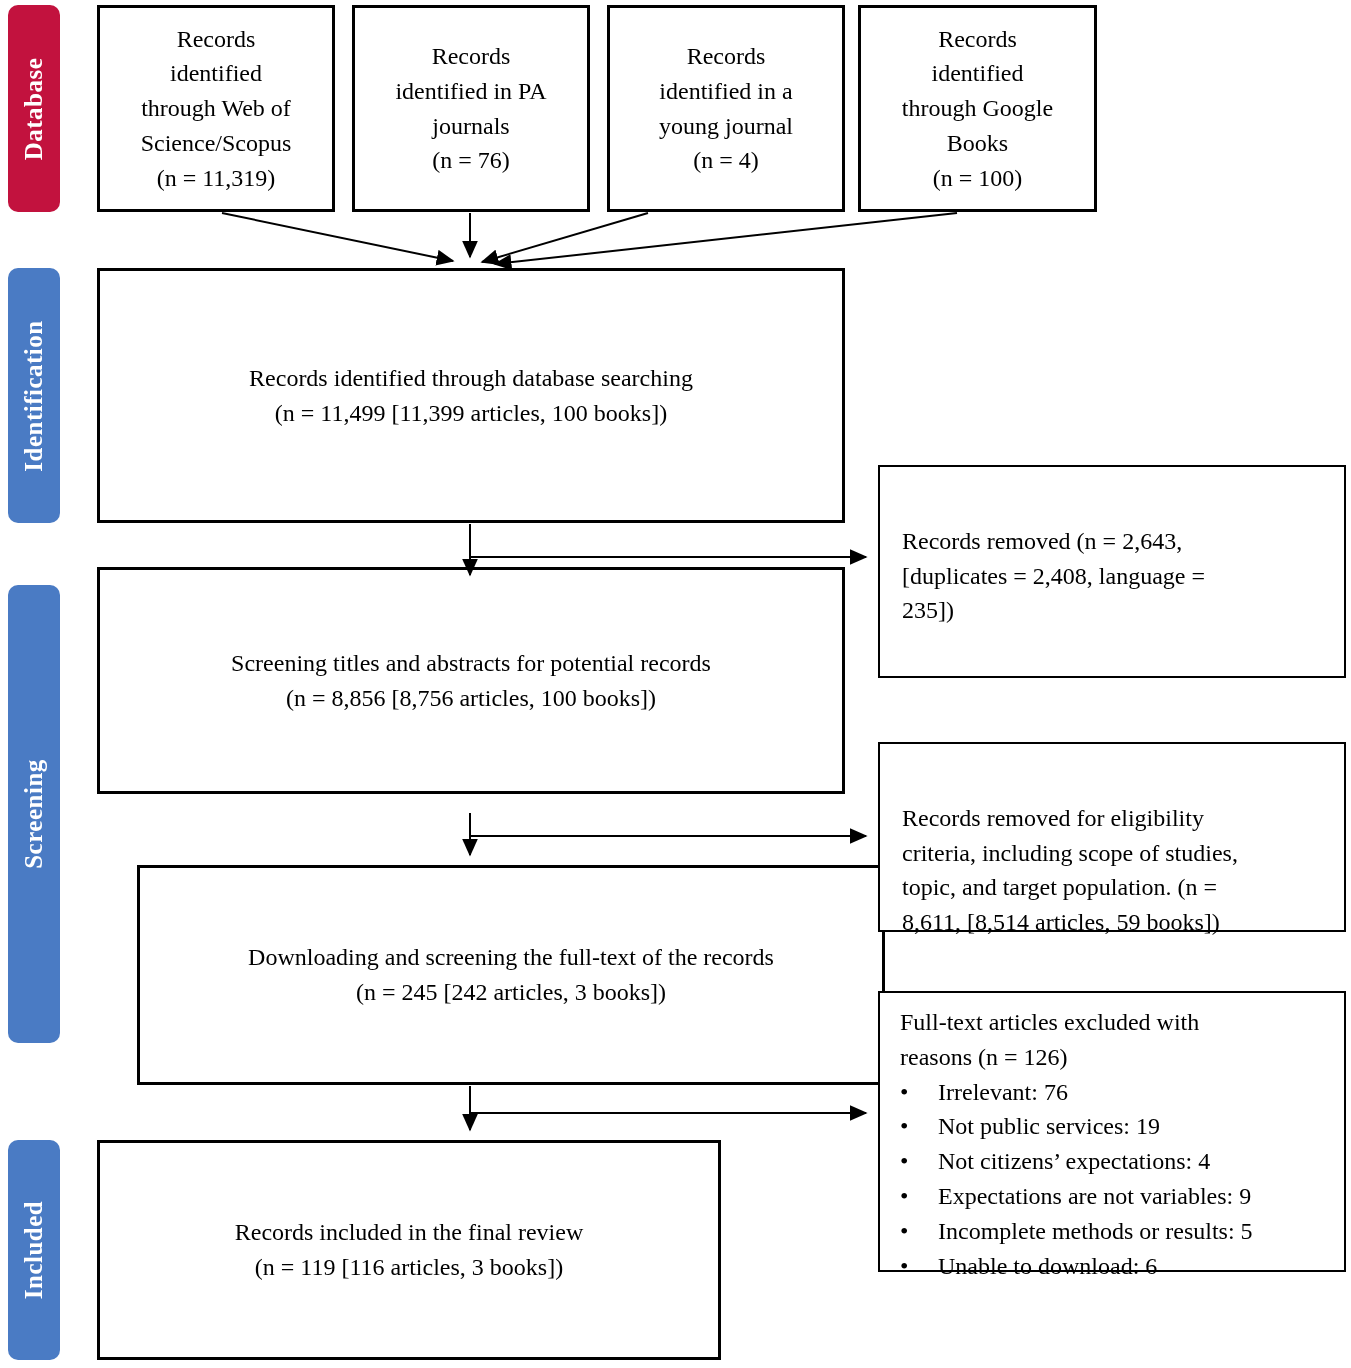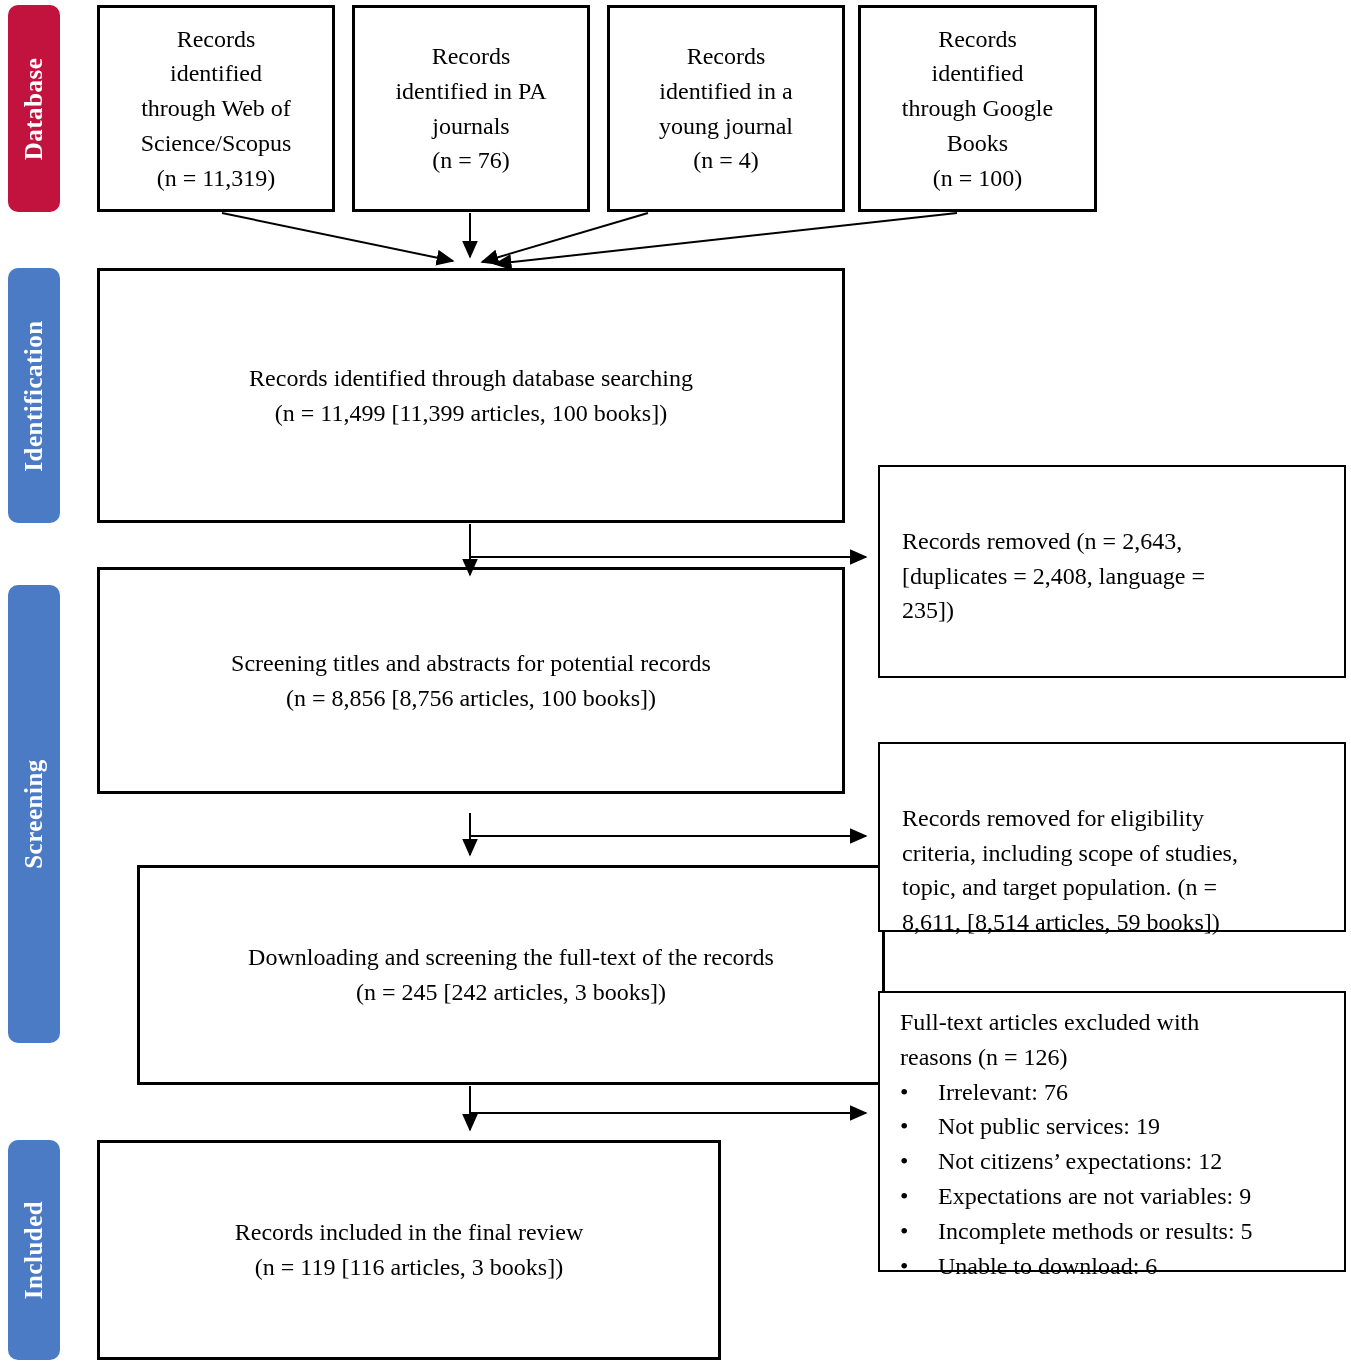--- a/index.html
+++ b/index.html
@@ -153,21 +153,21 @@
     <div class="bullet-row">
       <span class="bullet-glyph">•</span>
       <span class="bullet-text">Irrelevant: 76</span>
     </div>
     <div class="bullet-row">
       <span class="bullet-glyph">•</span>
       <span class="bullet-text">Not public services: 19</span>
     </div>
     <div class="bullet-row">
       <span class="bullet-glyph">•</span>
-      <span class="bullet-text">Not citizens’ expectations: 12</span>
+      <span class="bullet-text">Not citizens’ expectations: 4</span>
     </div>
     <div class="bullet-row">
       <span class="bullet-glyph">•</span>
       <span class="bullet-text">Expectations are not variables: 9</span>
     </div>
     <div class="bullet-row">
       <span class="bullet-glyph">•</span>
       <span class="bullet-text">Incomplete methods or results: 5</span>
     </div>
     <div class="bullet-row">

